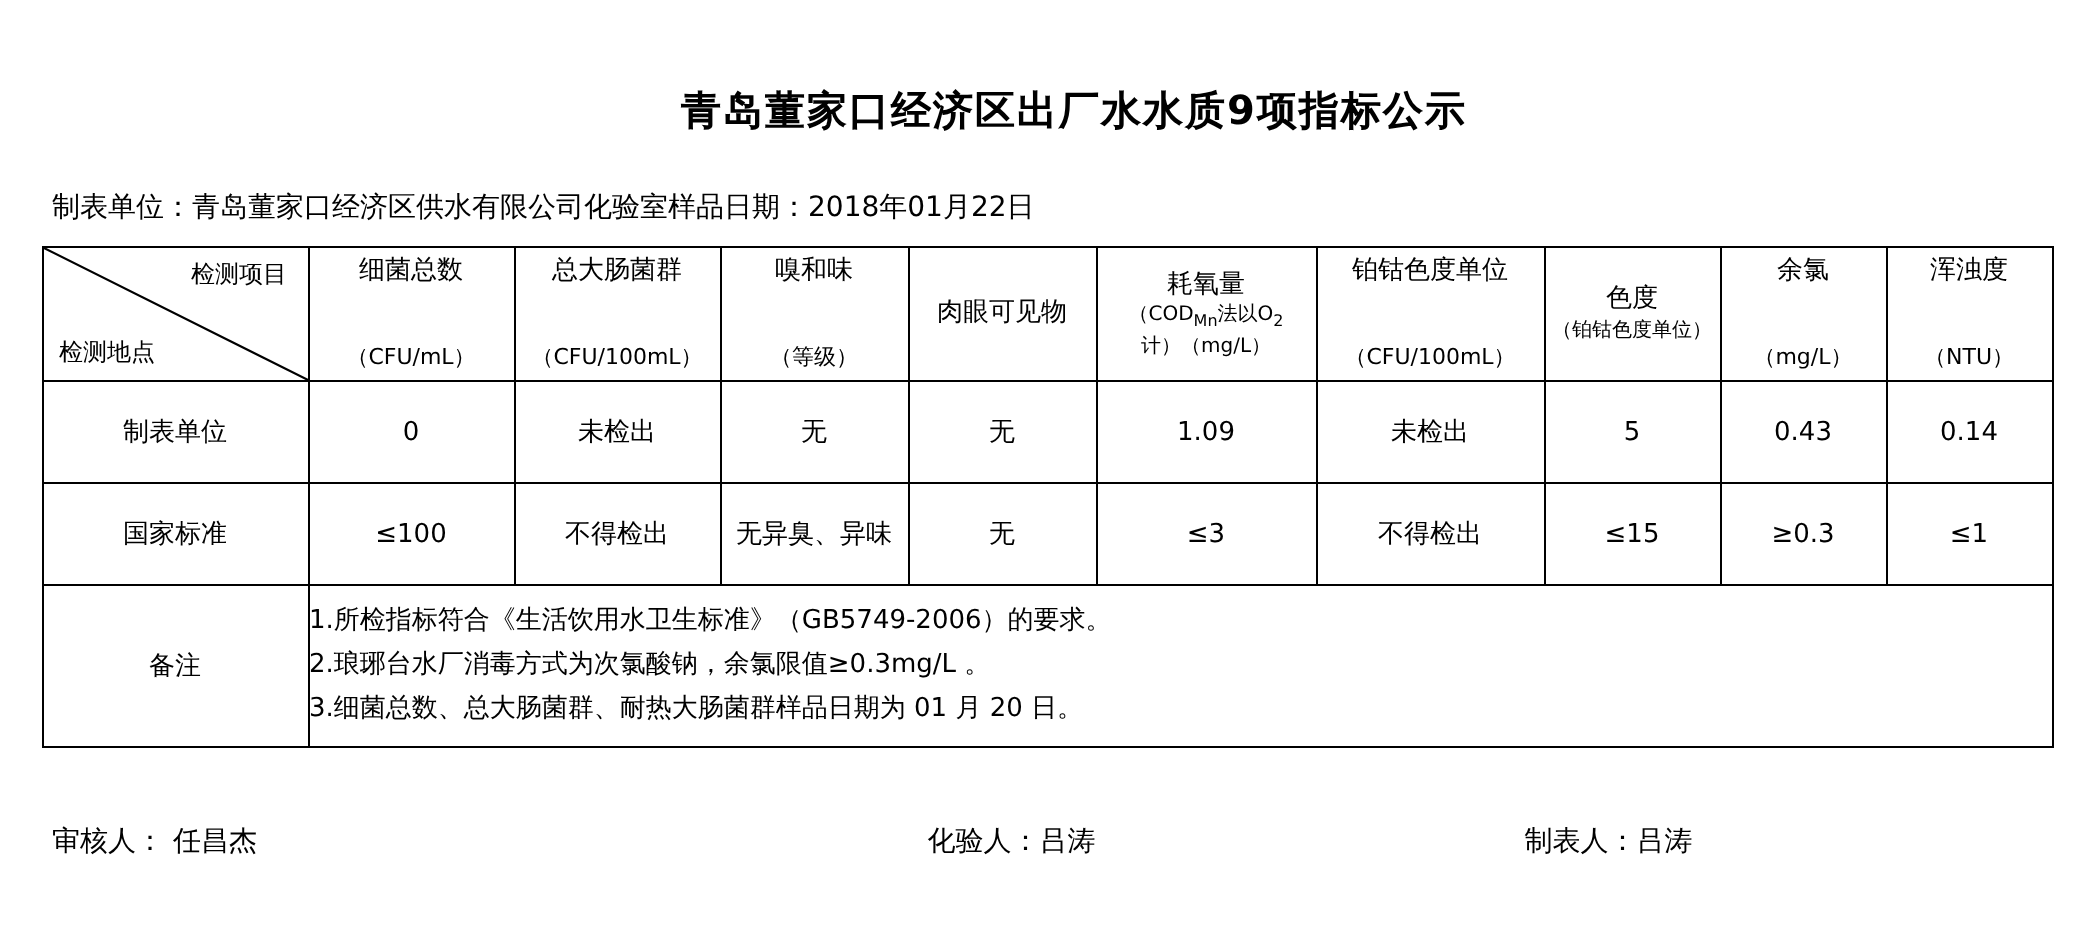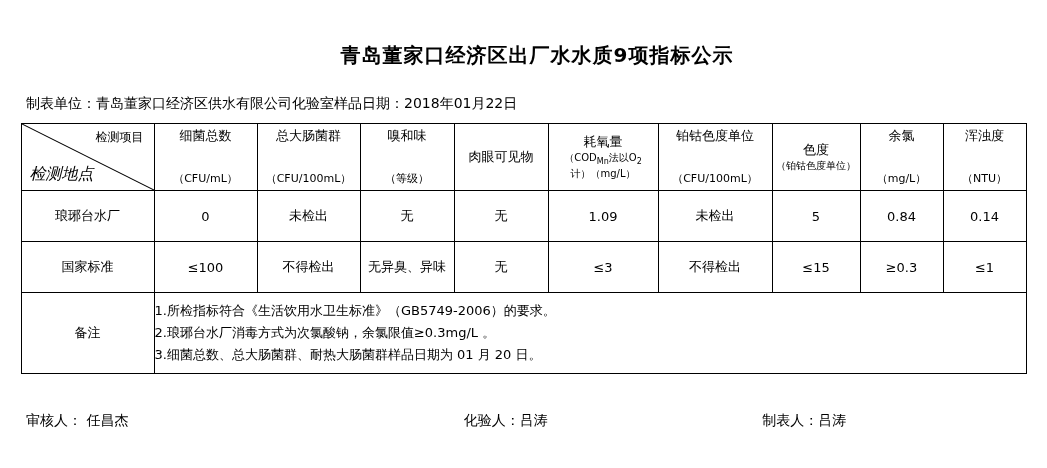--- a/index.html
+++ b/index.html
@@ -75,22 +75,21 @@
   .corner .lbl-top {
     position: absolute;
     top: 5px;
     right: 10px;
     font-size: 12px;
   }
   .corner .lbl-bot {
     position: absolute;
     bottom: 5px;
     left: 8px;
-    font-size: 16px;
-    font-style: italic;
+    font-size: 12px;
   }
 
   .data-cell { height: 46px; font-size: 13px; }
   .row-label { font-size: 13px; }
 
   .remark-label { height: 70px; font-size: 13px; }
   .remark-body {
     text-align: left !important;
     padding: 7px 0 !important;
     font-size: 12.5px;
@@ -184,29 +183,29 @@
           <div class="hdr-sub">（mg/L）</div>
         </td>
 
         <td class="hdr-cell">
           <div class="hdr-main">浑浊度</div>
           <div class="hdr-sub">（NTU）</div>
         </td>
       </tr>
 
       <tr>
-        <td class="data-cell row-label">琅琊台水厂</td>
+        <td class="data-cell row-label">制表单位</td>
         <td class="data-cell">0</td>
         <td class="data-cell">未检出</td>
         <td class="data-cell">无</td>
         <td class="data-cell">无</td>
         <td class="data-cell">1.09</td>
         <td class="data-cell">未检出</td>
         <td class="data-cell">5</td>
-        <td class="data-cell">0.84</td>
+        <td class="data-cell">0.43</td>
         <td class="data-cell">0.14</td>
       </tr>
 
       <tr>
         <td class="data-cell row-label">国家标准</td>
         <td class="data-cell">≤100</td>
         <td class="data-cell">不得检出</td>
         <td class="data-cell">无异臭、异味</td>
         <td class="data-cell">无</td>
         <td class="data-cell">≤3</td>

